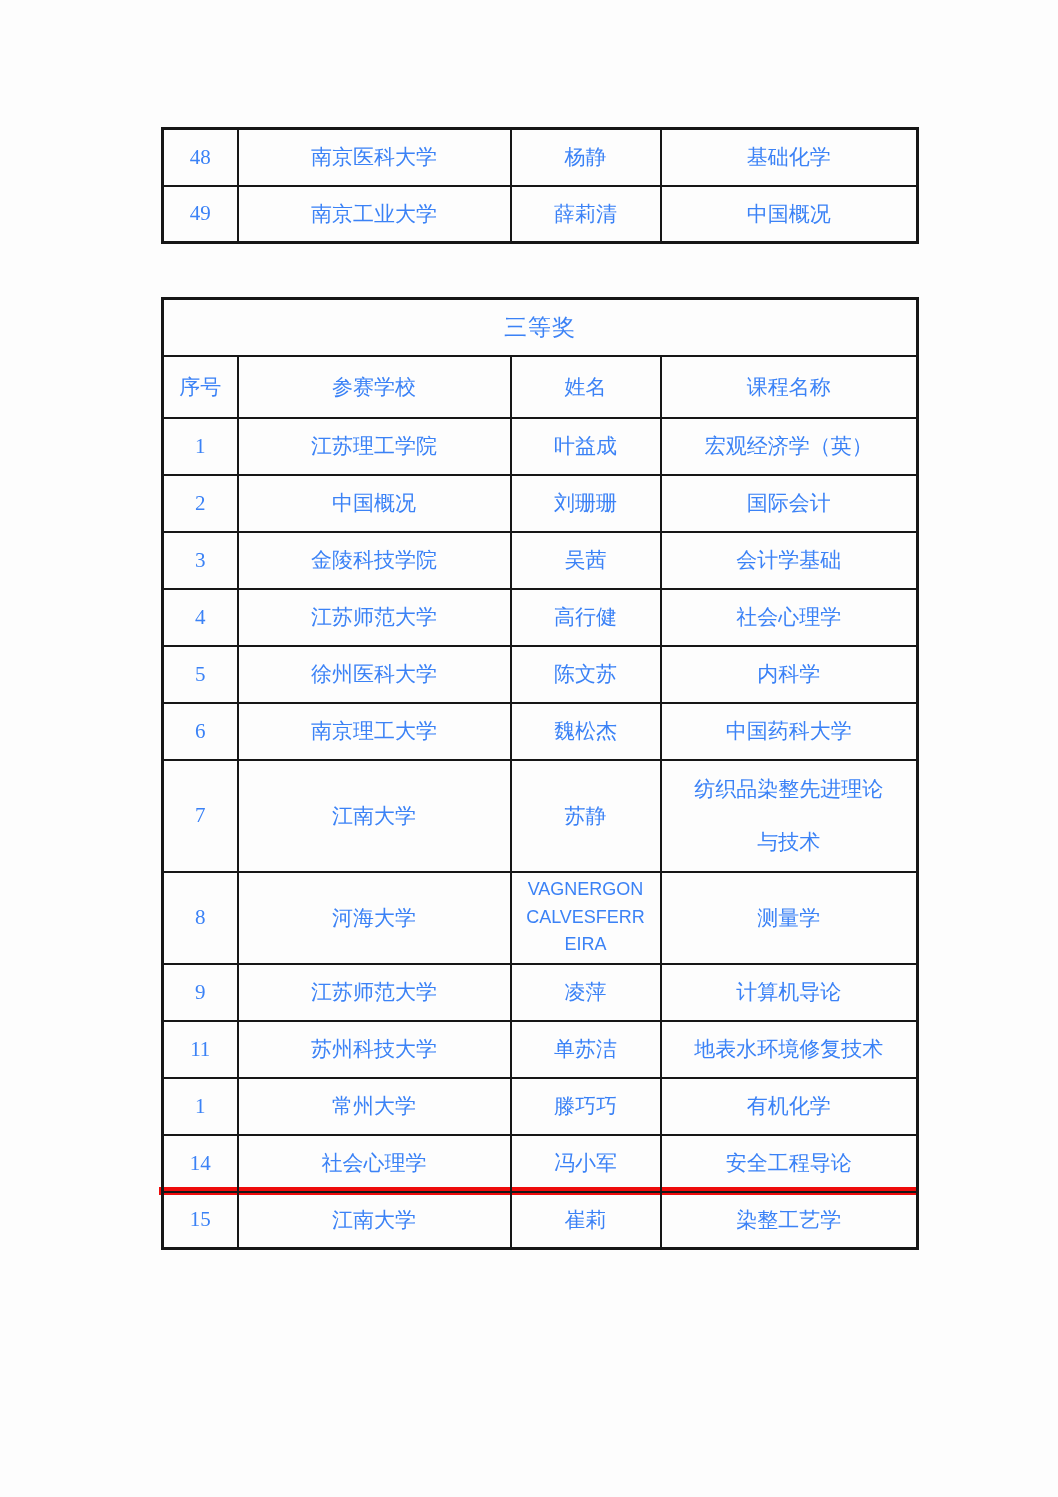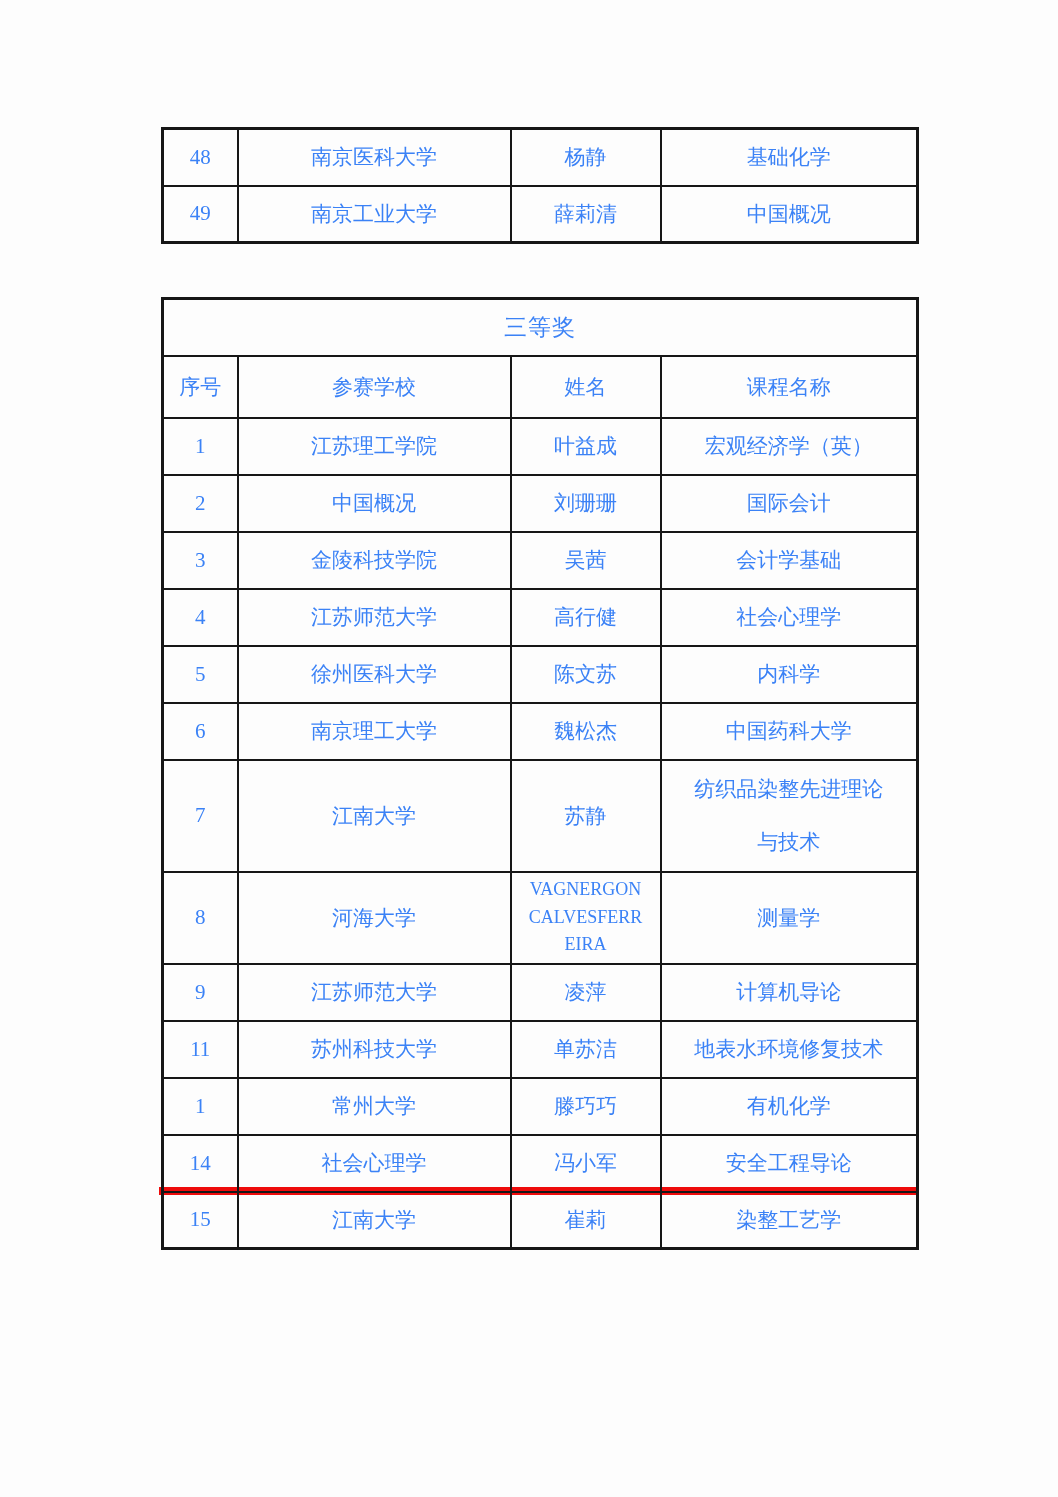--- a/index.html
+++ b/index.html
@@ -42,21 +42,21 @@
   tr.r-std   { height: 57px; }
   tr.r-title { height: 57px; }
   tr.r-head  { height: 62px; }
   tr.r-tall  { height: 110px; }
   tr.r-mid   { height: 92px; }
   th.award-title { font-size: 23px; letter-spacing: 1px; }
   td.latin-name {
     font-size: 18px;
     line-height: 1.55;
     white-space: pre-line;
-    font-family: Liberation Serif, serif;
+    font-family: Liberation Sans, sans-serif;
   }
   td.twoline-course {
     white-space: pre-line;
     line-height: 53px;
   }
   .red-underline {
     position: absolute;
     left: 159px;
     top: 1187px;
     width: 759px;

